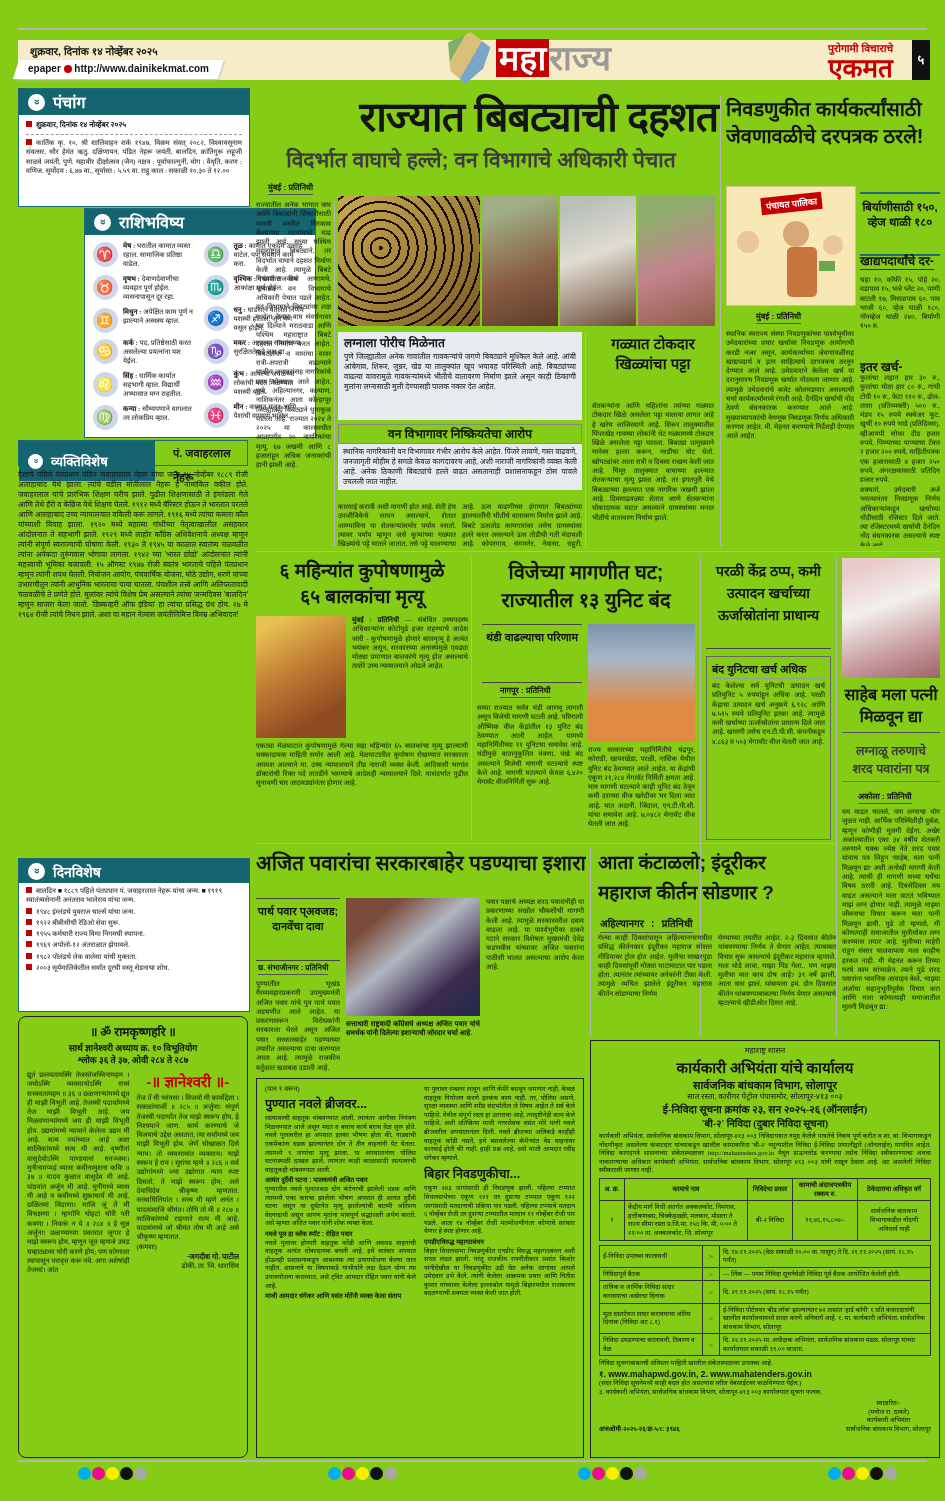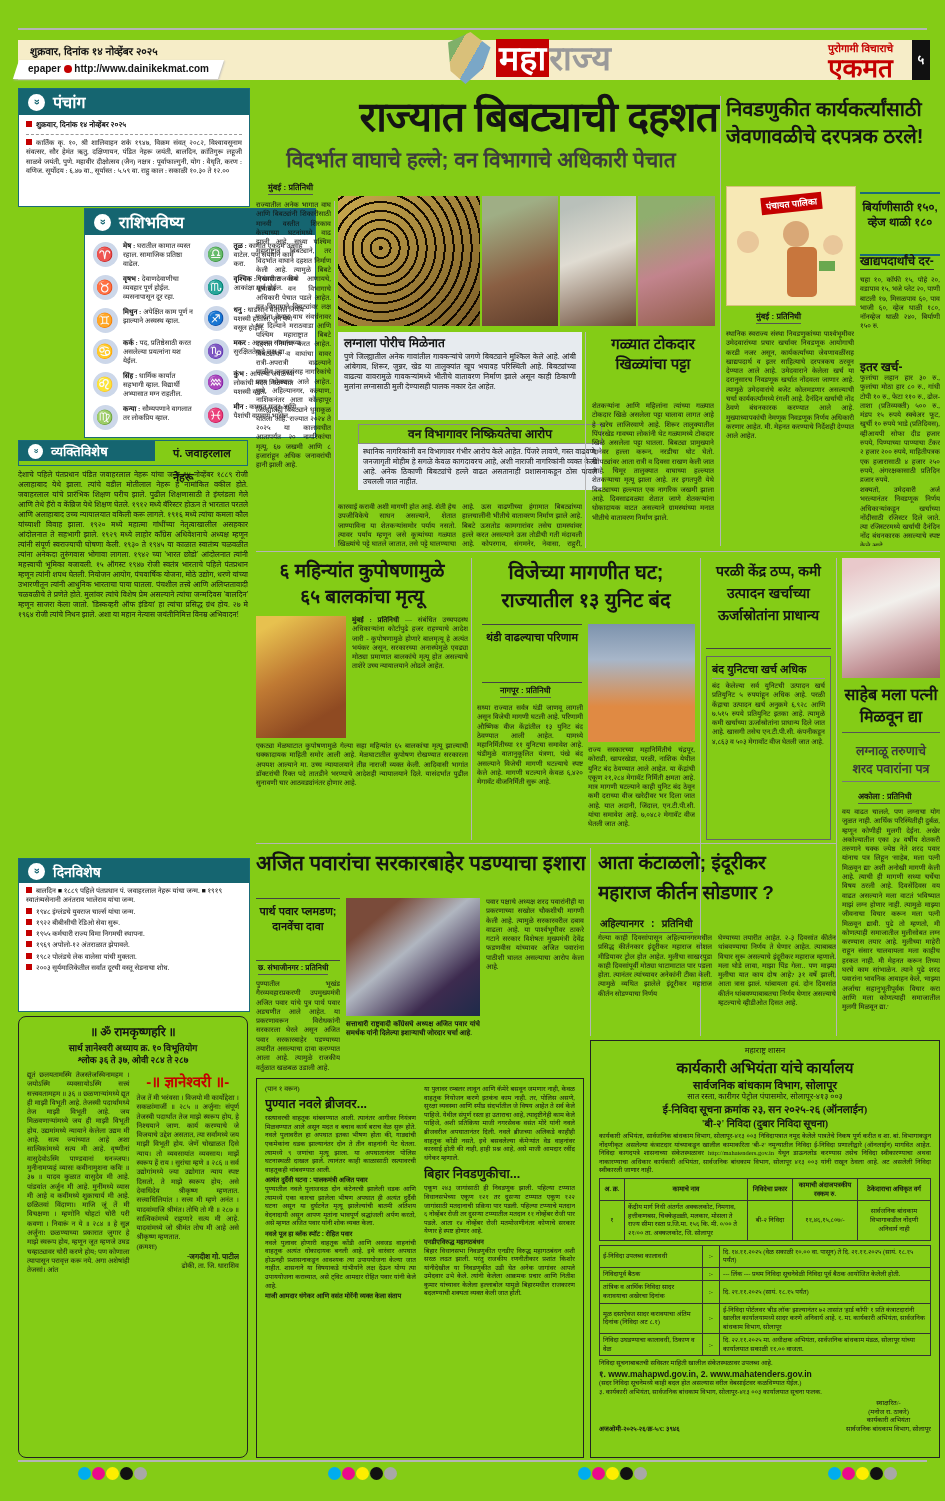--- a/index.html
+++ b/index.html
@@ -146,21 +146,21 @@
         </div>
       <div class="zitem">
           <span class="zic">♓</span>
           <span class="ztxt"><b>मीन :</b> <span>कामात मजूर आणि पैशांची वणवण भासेल.</span></span>
         </div>
     </div>
   </div>
 
   <div class="abs" style="left:18px;top:440px;width:230px;">
     <div style="display:flex;border:1.5px solid #1b6b78;height:24px;">
-      <div class="secbar" style="height:20px;font-size:13px;flex:0 0 118px;">
+      <div class="secbar" style="height:40px;font-size:13px;flex:0 0 118px;">
         <span class="chev" style="width:15px;height:15px;min-width:15px;font-size:9px;">
             <span>«</span>
           </span>
         <span>व्यक्तिविशेष</span>
       </div>
       <div class="sans b" style="flex:1;font-size:11px;line-height:24px;padding-left:18px;">पं. जवाहरलाल नेहरू</div>
     </div>
     <div class="f75 jt clip" style="height:385px;margin-top:4px;">देशाचे पहिले पंतप्रधान पंडित जवाहरलाल नेहरू यांचा जन्म १४ नोव्हेंबर १८८९ रोजी अलाहाबाद येथे झाला. त्यांचे वडील मोतीलाल नेहरू हे नामांकित वकील होते. जवाहरलाल यांचे प्रारंभिक शिक्षण घरीच झाले. पुढील शिक्षणासाठी ते इंग्लंडला गेले आणि तेथे हॅरो व केंब्रिज येथे शिक्षण घेतले. १९१२ मध्ये बॅरिस्टर होऊन ते भारतात परतले आणि अलाहाबाद उच्च न्यायालयात वकिली करू लागले. १९१६ मध्ये त्यांचा कमला कौल यांच्याशी विवाह झाला. १९२० मध्ये महात्मा गांधींच्या नेतृत्वाखालील असहकार आंदोलनात ते सहभागी झाले. १९२९ मध्ये लाहोर काँग्रेस अधिवेशनाचे अध्यक्ष म्हणून त्यांनी संपूर्ण स्वराज्याची घोषणा केली. १९३० ते १९४५ या काळात स्वातंत्र्य चळवळीत त्यांना अनेकदा तुरुंगवास भोगावा लागला. १९४२ च्या 'भारत छोडो' आंदोलनात त्यांनी महत्त्वाची भूमिका बजावली. १५ ऑगस्ट १९४७ रोजी स्वतंत्र भारताचे पहिले पंतप्रधान म्हणून त्यांनी शपथ घेतली. नियोजन आयोग, पंचवार्षिक योजना, मोठे उद्योग, धरणे यांच्या उभारणीतून त्यांनी आधुनिक भारताचा पाया घातला. पंचशील तत्त्वे आणि अलिप्ततावादी चळवळीचे ते प्रणेते होते. मुलांवर त्यांचे विशेष प्रेम असल्याने त्यांचा जन्मदिवस 'बालदिन' म्हणून साजरा केला जातो. 'डिस्कव्हरी ऑफ इंडिया' हा त्यांचा प्रसिद्ध ग्रंथ होय. २७ मे १९६४ रोजी त्यांचे निधन झाले. अशा या महान नेत्यास जयंतीनिमित्त विनम्र अभिवादन!</div>
   </div>
 
@@ -210,21 +210,21 @@
        repeating-radial-gradient(circle at 30% 40%, #1e1406 0 2px, transparent 2px 9px);background-blend-mode:multiply;"></div>
   <div class="abs photo" style="left:482px;top:196px;width:76px;height:130px;background:linear-gradient(160deg,#9fae85 15%,#8a5f43 60%,#5d3c2a);"></div>
   <div class="abs photo" style="left:560px;top:196px;width:76px;height:130px;background:linear-gradient(160deg,#b9c0ba 10%,#e0dcd2 45%,#6b4a36);"></div>
   <div class="abs photo" style="left:638px;top:196px;width:77px;height:130px;background:linear-gradient(160deg,#8fae6e 15%,#c2848d 55%,#8f5b47);"></div>
 
   <div class="abs boxgray clip" style="left:338px;top:332px;width:244px;height:88px;padding:4px 6px;box-sizing:border-box;">
     <div class="btitle">लग्नाला पोरीच मिळेनात</div>
     <div class="f75 jt" style="margin-top:2px;">पुणे जिल्ह्यातील अनेक गावांतील गावकऱ्यांचे जगणे बिबट्याने मुश्किल केले आहे. आंबी आंबेगाव, शिरूर, जुन्नर, खेड या तालुक्यांत खूप भयावह परिस्थिती आहे. बिबट्यांच्या वाढत्या वावरामुळे गावकऱ्यांमध्ये भीतीचे वातावरण निर्माण झाले असून काही ठिकाणी मुलांना लग्नासाठी मुली देण्यासही पालक नकार देत आहेत.</div>
   </div>
 
-  <div class="abs clip" style="left:358px;top:424px;width:244px;height:76px;">
+  <div class="abs clip" style="left:338px;top:424px;width:244px;height:76px;">
     <div class="btitle ctr" style="border:1px solid #888;padding:2px 0;">वन विभागावर निष्क्रियतेचा आरोप</div>
     <div class="f75 jt boxgray" style="padding:3px 5px;">स्थानिक नागरिकांनी वन विभागावर गंभीर आरोप केले आहेत. पिंजरे लावणे, गस्त वाढवणे, जनजागृती मोहीम हे सगळे केवळ कागदावरच आहे, अशी नाराजी नागरिकांनी व्यक्त केली आहे. अनेक ठिकाणी बिबट्यांचे हल्ले वाढत असतानाही प्रशासनाकडून ठोस पावले उचलली जात नाहीत.</div>
   </div>
 
   <div class="abs f7 jt clip" style="left:338px;top:503px;width:118px;height:45px;">कारवाई करावी अशी मागणी होत आहे. शेती हेच उपजीविकेचे साधन असल्याने, शेतात जाण्याविना या शेतकऱ्यांसमोर पर्याय नसतो. त्यावर पर्याय म्हणून जसे कुत्र्यांच्या गळ्यात खिळ्यांचे पट्टे घातले जातात, तसे पट्टे घालण्याचा निर्णय या बळिराजाने घेतला आहे.</div>
   <div class="abs f7 jt clip" style="left:462px;top:503px;width:120px;height:45px;">आहे. ऊस वाढणीच्या हंगामात बिबट्यांच्या हालचालींनी भीतीचे वातावरण निर्माण झाले आहे. बिबटे ऊसतोड कामगारांवर तसेच ग्रामस्थांवर हल्ले करत असल्याने ऊस तोडीची गती मंदावली आहे. कोपरगाव, संगमनेर, नेवासा, राहुरी, श्रीरामपूर, राहाता तालुक्यांतील ऊसतोड मजुरांच्या</div>
 
   <div class="abs rule" style="left:585px;top:332px;width:1px;height:216px;"></div>
   <div class="abs sans b ctr clip" style="left:592px;top:334px;width:122px;height:64px;font-size:15px;line-height:20px;">गळ्यात टोकदार खिळ्यांचा पट्टा</div>
   <div class="abs f7 jt clip" style="left:592px;top:402px;width:122px;height:146px;">शेतकऱ्यांना आणि महिलांना त्यांच्या गळ्यात टोकदार खिळे असलेला पट्टा घालावा लागत आहे हे खरेच लाजिरवाणे आहे. शिरूर तालुक्यातील पिंपरखेड गावच्या लोकांनी थेट गळ्यामध्ये टोकदार खिळे असलेला पट्टा घातला. बिबट्या प्रामुख्याने मानेवर हल्ला करून, नरडीचा घोट घेतो. खोपट्यांवर आता रात्री व दिवसा राखण केली जात आहे. चिमूर तालुक्यात वाघाच्या हल्ल्यात शेतकऱ्याचा मृत्यू झाला आहे. तर इगतपुरी येथे बिबट्याच्या हल्ल्यात एक नागरिक जखमी झाला आहे. दिवसाढवळ्या शेतात जाणे शेतकऱ्यांना धोकादायक वाटत असल्याने ग्रामस्थांच्या मनात भीतीचे वातावरण निर्माण झाले.</div>
@@ -300,21 +300,21 @@
     <div>लग्नाळू तरुणाचे</div>
     <div>शरद पवारांना पत्र</div>
   </div>
   <div class="abs byline ctr" style="left:858px;top:790px;">अकोला : प्रतिनिधी</div>
   <div class="abs f7 jt clip" style="left:842px;top:808px;width:98px;height:226px;">वय वाढत चालले, पण लग्नाचा योग जुळत नाही. आर्थिक परिस्थितीही दुर्बळ, म्हणून कोणीही मुलगी देईना. अखेर अकोल्यातील एका ३४ वर्षीय शेतकरी तरुणाने चक्क ज्येष्ठ नेते शरद पवार यांनाच पत्र लिहून 'साहेब, मला पत्नी मिळवून द्या' अशी अनोखी मागणी केली आहे. त्याची ही मागणी सध्या चर्चेचा विषय ठरली आहे. दिवसेंदिवस वय वाढत असल्याने मला वाटतं भविष्यात माझं लग्न होणार नाही. त्यामुळे माझ्या जीवनाचा विचार करून मला पत्नी मिळवून द्यावी. पुढे तो म्हणतो, मी कोणत्याही समाजातील मुलीसोबत लग्न करण्यास तयार आहे. मुलीच्या माहेरी राहून संसार चालवायला मला काहीच हरकत नाही. मी मेहनत करून तिच्या घरचे काम सांभाळेन. त्याने पुढे शरद पवारांना भावनिक आवाहन केले, 'माझ्या अर्जाचा सहानुभूतीपूर्वक विचार करा आणि मला कोणत्याही समाजातील मुलगी मिळवून द्या.'</div>
 
   <div class="abs rule" style="left:256px;top:843px;width:580px;height:1px;"></div>
 
   <div class="abs sans b clip" style="left:256px;top:848px;width:330px;height:40px;font-size:20.5px;">अजित पवारांचा सरकारबाहेर पडण्याचा इशारा</div>
   <div class="abs ctr clip" style="left:256px;top:898px;width:84px;height:56px;border-top:1.5px solid #444;border-bottom:1.5px solid #444;padding-top:5px;">
-    <div class="sans b" style="font-size:11px;line-height:15px;">पार्थ पवार प्लमडण;</div>
+    <div class="sans b" style="font-size:11px;line-height:15px;">पार्थ पवार प्अवजड;</div>
     <div class="sans b" style="font-size:11px;line-height:15px;">दानवेंचा दावा</div>
   </div>
   <div class="abs byline" style="left:258px;top:962px;font-size:7.5px;">छ. संभाजीनगर : प्रतिनिधी</div>
   <div class="abs f7 jt clip" style="left:256px;top:980px;width:84px;height:92px;">पुण्यातील भूखंड गैरव्यवहारप्रकरणी उपमुख्यमंत्री अजित पवार यांचे पुत्र पार्थ पवार अडचणीत आले आहेत. या प्रकरणावरून विरोधकांनी सरकारला घेरले असून अजित पवार सरकारबाहेर पडण्याच्या तयारीत असल्याचा दावा करण्यात आला आहे. त्यामुळे राजकीय वर्तुळात खळबळ उडाली आहे.</div>
   <div class="abs photo" style="left:346px;top:898px;width:134px;height:118px;background:linear-gradient(140deg,#7a4b3a 20%,#b0b6c0 45%,#3d2b4f 75%,#1e2b4a);"></div>
   <div class="abs f7 b jt clip" style="left:346px;top:1020px;width:134px;height:52px;">सत्ताधारी राष्ट्रवादी काँग्रेसचे अध्यक्ष अजित पवार यांचे समर्थक यांनी दिलेल्या इशाऱ्याची जोरदार चर्चा आहे.</div>
   <div class="abs f7 jt clip" style="left:486px;top:898px;width:98px;height:174px;">पवार पक्षाचे अध्यक्ष शरद पवारांनीही या प्रकरणाच्या सखोल चौकशीची मागणी केली आहे. त्यामुळे सरकारवरील दबाव वाढला आहे. या पार्श्वभूमीवर ठाकरे गटाने सरकार विशेषतः मुख्यमंत्री देवेंद्र फडणवीस यांच्यावर अजित पवारांना पाठीशी घालत असल्याचा आरोप केला आहे.</div>
 
   <div class="abs rule" style="left:590px;top:848px;width:1px;height:188px;"></div>
 

